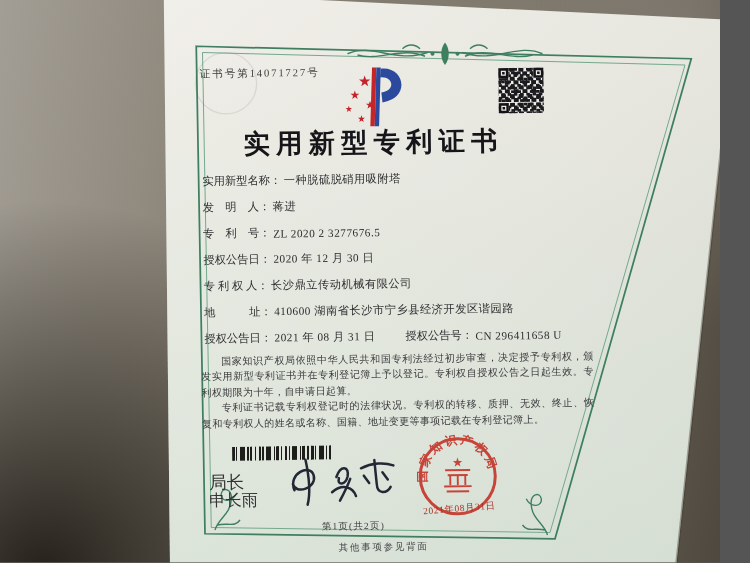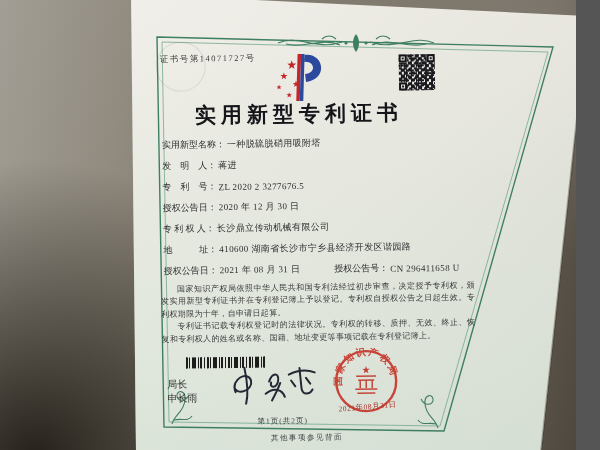--- a/index.html
+++ b/index.html
@@ -25,30 +25,30 @@
       background-size:5px 5px,7px 7px;background-position:0 0,2px 3px;}
   .qr .finder{position:absolute;width:8px;height:8px;border:2px solid #141418;background:#eeede7;box-sizing:border-box;}
   .qr .finder::after{content:"";position:absolute;left:1px;top:1px;width:2px;height:2px;background:#141418;}
   .f1{left:0;top:0}.f2{right:0;top:0}.f3{left:0;bottom:0}
   .title{left:178px;top:100px;width:245px;text-align:center;font-size:21px;font-weight:700;
          letter-spacing:5px;color:#15151a;}
   .fields{left:163px;top:133px;width:305px;font-size:9px;color:#2e2e30;}
   .frow{height:21px;display:flex;align-items:center;white-space:nowrap;}
   .flabel{color:#2e2e30;font-family:Liberation Serif, serif;}
   .fvalue{margin-left:2px;letter-spacing:.4px;}
-  .g2{margin-left:34px;}
+  .g2{margin-left:24px;}
   .legal{left:160px;top:282px;width:314px;height:64px;overflow:hidden;font-size:8px;
          line-height:12.4px;color:#3a3a3c;text-align:justify;word-break:break-all;letter-spacing:.3px;}
   .legal p{margin:0;text-indent:2em;}
   .barcode{left:184px;top:356px;width:80px;height:11px;
       background:
         repeating-linear-gradient(90deg,#1d1d1b 0 1px,rgba(0,0,0,0) 1px 3px),
         repeating-linear-gradient(90deg,#1d1d1b 0 2px,rgba(0,0,0,0) 2px 7px);}
-  .dtitle{left:165px;top:376px;font-size:10px;color:#333;}
-  .dname{left:165px;top:390px;font-size:10px;color:#333;}
+  .dtitle{left:165px;top:376px;font-size:14px;color:#333;}
+  .dname{left:165px;top:390px;font-size:13px;color:#333;}
   .sig{left:223px;top:362px;width:96px;height:44px;transform:rotate(-2deg);}
   .seal{left:328px;top:346px;width:72px;height:72px;opacity:.92;}
   .sealdate{left:327px;top:403px;width:76px;text-align:center;font-size:7.5px;color:#a92e24;
             transform:rotate(-4deg);letter-spacing:.5px;}
   .pageinfo{left:228px;top:416px;width:104px;text-align:center;font-size:7.5px;color:#3d3d3f;letter-spacing:1px;}
   .footnote{left:248px;top:433px;width:112px;text-align:center;font-size:7.5px;color:#44464a;letter-spacing:1.5px;}
 </style>
 </head>
 <body>
 

